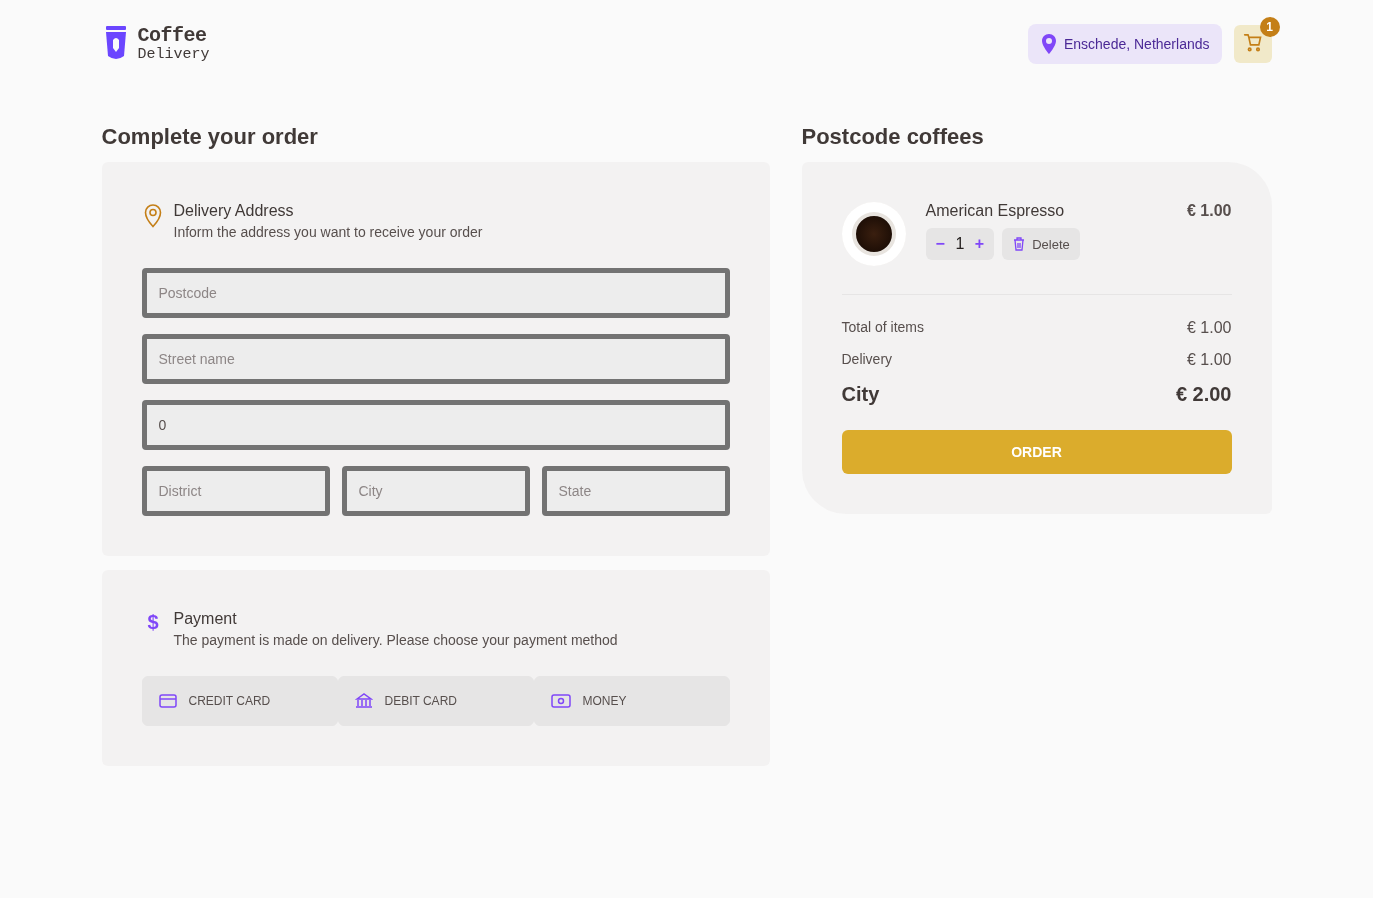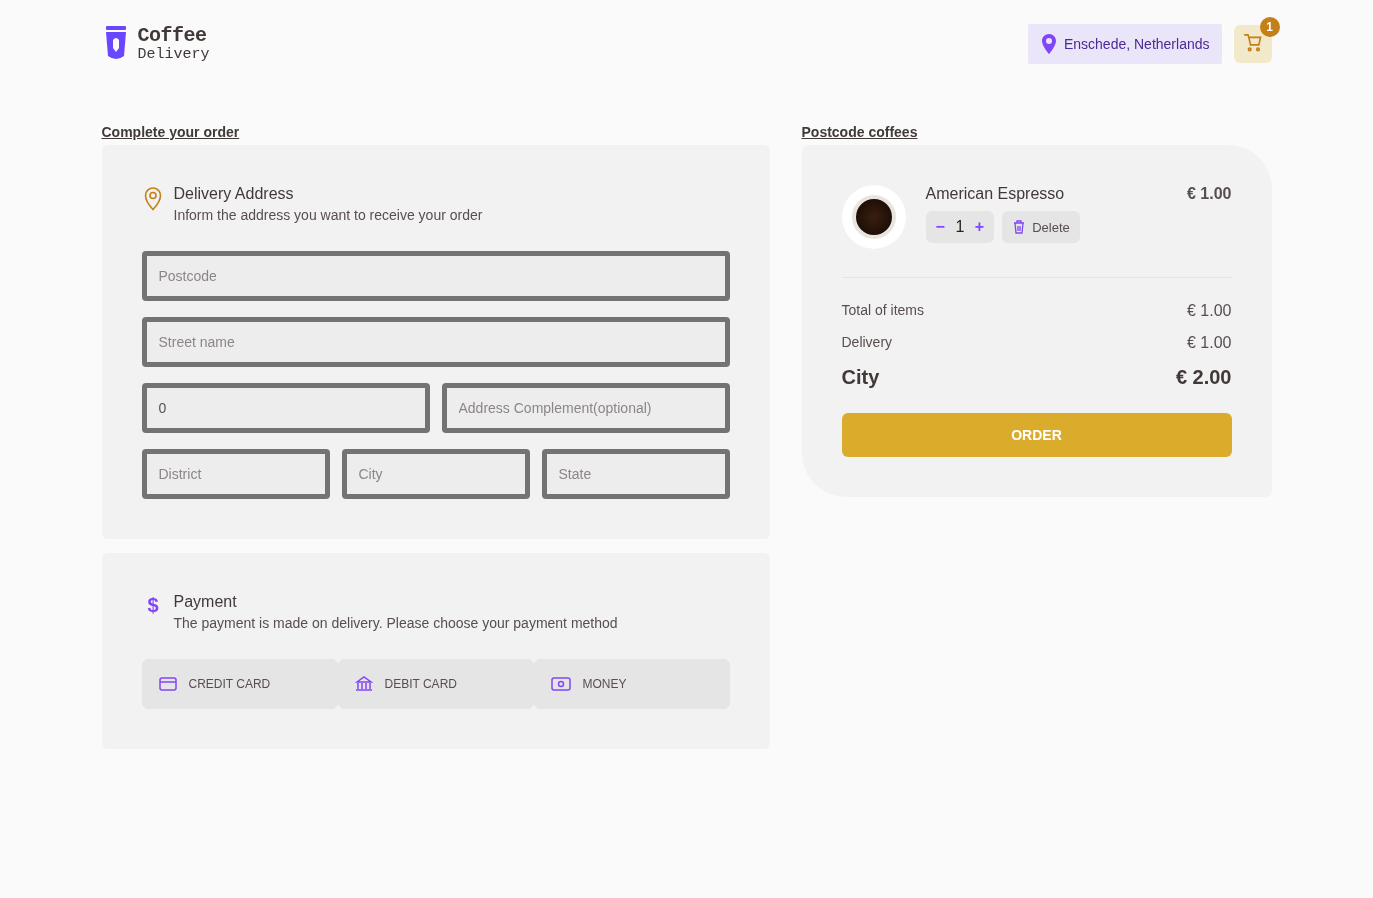--- a/index.html
+++ b/index.html
@@ -28,21 +28,21 @@
   }
   .logo svg { flex-shrink: 0; }
   .logo-text { display:flex; flex-direction:column; line-height:1.1; font-family: Liberation Mono, monospace;}
   .logo-text .t1 { font-weight:800; font-size:20px; color:#403937; letter-spacing:-0.5px;}
   .logo-text .t2 { font-size:15px; color:#403937; }
   .header-right { display:flex; gap:12px; align-items:center; }
   .location-pill {
     background:#EBE5F9;
     color:#4B2996;
     padding:10px 12px;
-    border-radius:2px;
+    border-radius:8px;
     display:flex;
     align-items:center;
     gap:6px;
     font-size:14px;
     cursor:pointer;
   }
   .location-pill svg { fill:#8047F8; }
   .cart-btn {
     position:relative;
     background:#F1E9C9;
@@ -60,21 +60,21 @@
     width:20px; height:20px;
     border-radius:50%;
     font-size:12px;
     display:flex; align-items:center; justify-content:center;
     font-weight:bold;
   }
   
   .main { display:flex; gap:32px; align-items:flex-start; }
   .left { flex:1; max-width:720px; }
   .right { width:470px; }
-  h1.section-title { font-size:14px; font-weight:800; margin-bottom:5px; color:#403937; font-family: Arial, Helvetica, sans-serif; text-decoration: underline;}
+  h1.section-title { font-size:22px; font-weight:800; margin-bottom:12px; color:#403937; font-family: Arial, Helvetica, sans-serif;}
   
   .card {
     background:#F3F2F2;
     border-radius:6px;
     padding:40px;
     margin-bottom:14px;
   }
   .card-header { display:flex; gap:10px; margin-bottom:28px; }
   .card-header svg { flex-shrink:0; margin-top:2px; }
   .card-header .titles h3 { font-size:16px; font-weight:500; color:#403937; margin-bottom:4px;}
@@ -205,21 +205,20 @@
           </div>
         </div>
         <div class="row">
           <input type="text" class="w-postcode" placeholder="Postcode" style="">
         </div>
         <div class="row">
           <input type="text" placeholder="Street name" style="">
         </div>
         <div class="row">
           <input type="text" class="w-num" value="0" style="">
-          <input type="text" placeholder="Address Complement(optional)" style="">
         </div>
         <div class="row" style="margin-bottom:0;">
           <input type="text" class="w-district" placeholder="District" style="">
           <input type="text" placeholder="City" style="">
           <input type="text" class="w-state" placeholder="State" style="">
         </div>
       </div>
 
       <div class="card">
         <div class="card-header">

